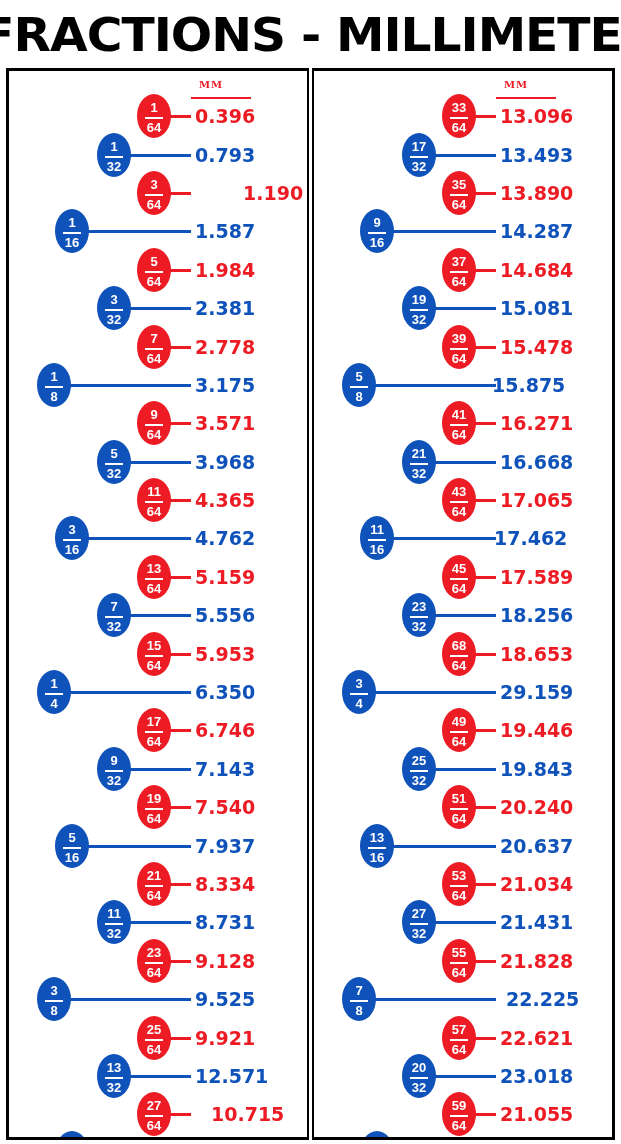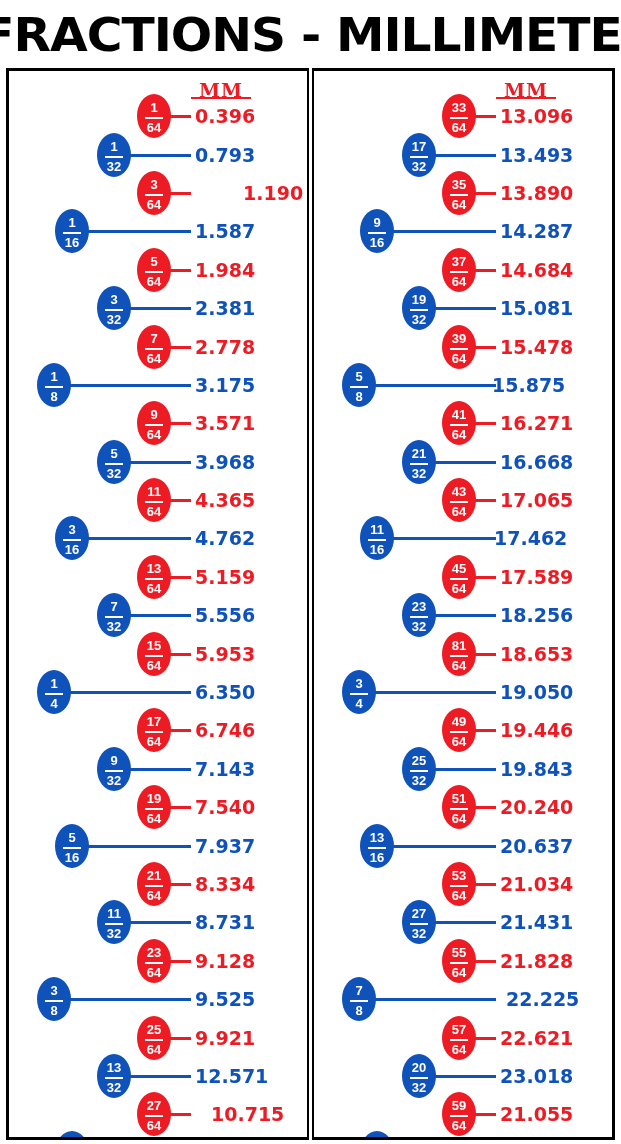--- a/index.html
+++ b/index.html
@@ -47,21 +47,21 @@
     overflow: hidden;
   }
   .col.left { border-right-width: 2px; }
   .col.right { border-left-width: 2px; margin-left: 3px; }
 
   .mm-head {
     position: absolute;
     top: 8px;
     font-family: "DejaVu Serif", serif;
     font-weight: 700;
-    font-size: 19px;
+    font-size: 10px;
     color: #ED1C24;
     letter-spacing: 1px;
   }
   .mm-rule {
     position: absolute;
     height: 2px;
     background: #ED1C24;
   }
 
   .rows {
@@ -523,34 +523,34 @@
             <div class="bubble blue" style="left: 88px;">
               <span class="num">23</span>
               <span class="bar"></span>
               <span class="den">32</span>
             </div>
             <div class="mmval blue" style="left: 186px;">18.256</div>
           </div>
           <div class="row">
             <div class="line red" style="left: 158px; width: 24px;"></div>
             <div class="bubble red" style="left: 128px;">
-              <span class="num">81</span>
+              <span class="num">68</span>
               <span class="bar"></span>
               <span class="den">64</span>
             </div>
             <div class="mmval red" style="left: 186px;">18.653</div>
           </div>
           <div class="row">
             <div class="line blue" style="left: 58px; width: 124px;"></div>
             <div class="bubble blue" style="left: 28px;">
               <span class="num">3</span>
               <span class="bar"></span>
               <span class="den">4</span>
             </div>
-            <div class="mmval blue" style="left: 186px;">19.050</div>
+            <div class="mmval blue" style="left: 186px;">29.159</div>
           </div>
           <div class="row">
             <div class="line red" style="left: 158px; width: 24px;"></div>
             <div class="bubble red" style="left: 128px;">
               <span class="num">49</span>
               <span class="bar"></span>
               <span class="den">64</span>
             </div>
             <div class="mmval red" style="left: 186px;">19.446</div>
           </div>

